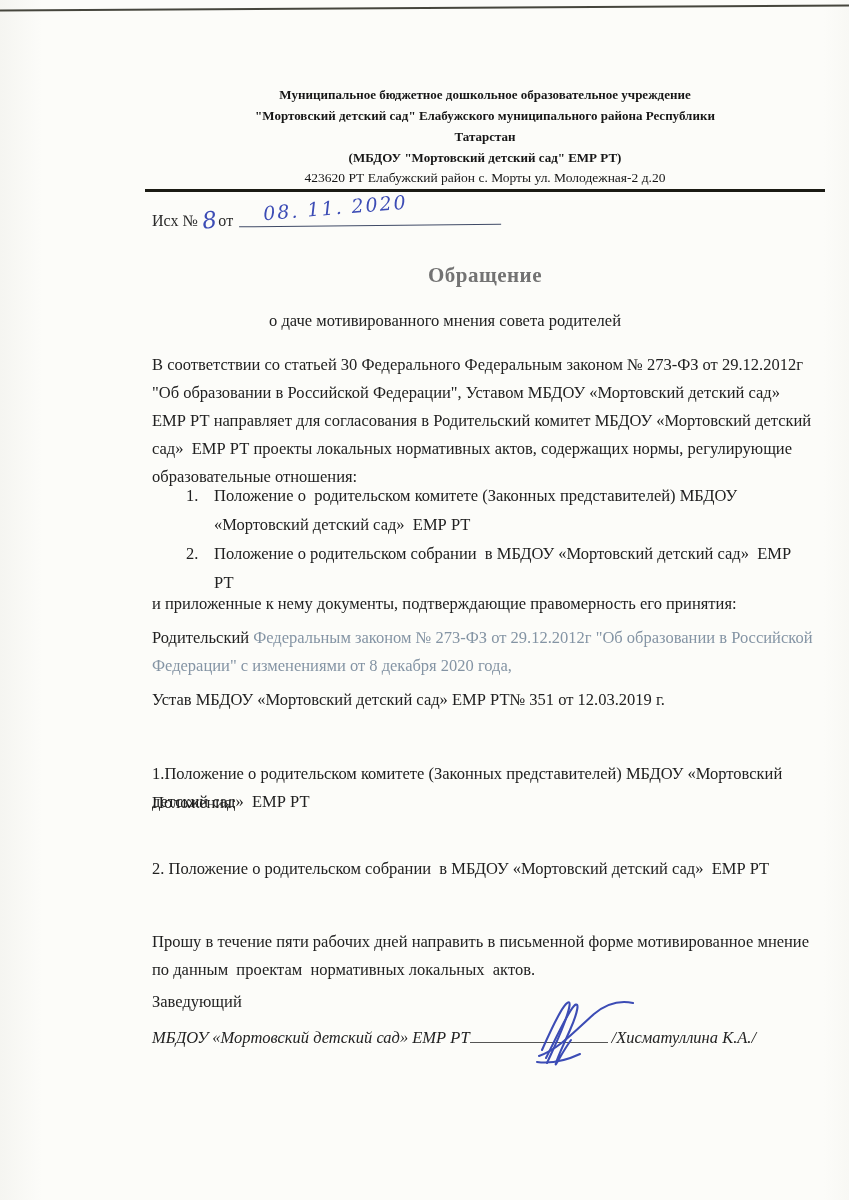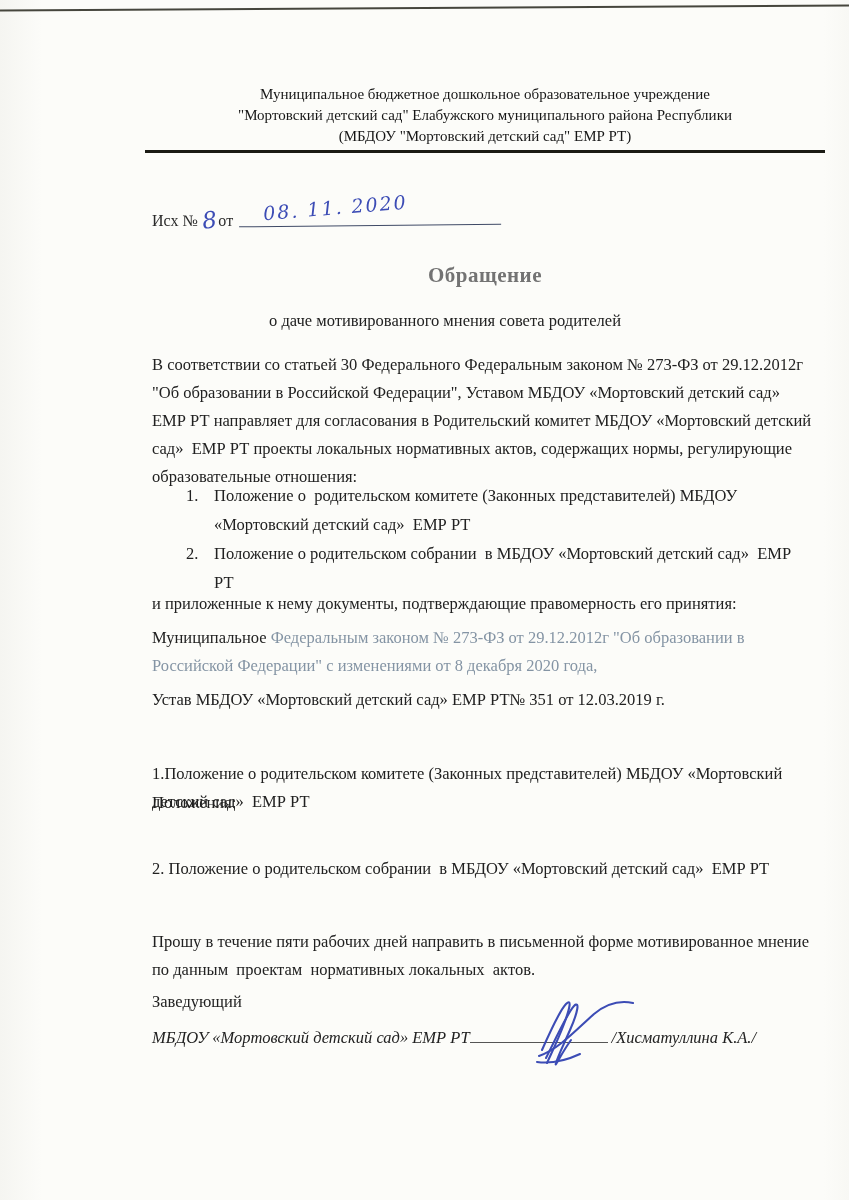--- a/index.html
+++ b/index.html
@@ -23,21 +23,21 @@
   .scan-top-line{
     position:absolute;top:7px;left:-6px;width:870px;height:2px;
     background:#46463d;transform:rotate(-0.35deg);
   }
   .doc-header{
     position:absolute;left:145px;top:84px;width:680px;
     text-align:center;color:var(--header-ink);
     border-bottom:3px solid var(--rule-dark);
     padding-bottom:3px;
   }
-  .doc-header .hline{font-weight:normal;font-size:15px;line-height:21px;}
+  .doc-header .hline{font-weight:bold;font-size:13px;line-height:21px;}
   .doc-header .address{font-size:13.5px;line-height:17px;margin-top:1px;}
   .ref-row{
     position:absolute;left:152px;top:202px;font-size:16px;color:#2a2a2a;
     white-space:nowrap;
   }
   .hw{ 
     font-family:"DejaVu Serif", serif;
     font-style:italic;color:var(--ink-blue);
   }
   .ref-number{
@@ -97,21 +97,23 @@
   }
 </style>
 </head>
 <body>
 
 <div class="scan-top-line"></div>
 
 <div class="doc-header">
   <div class="hline">Муниципальное  бюджетное дошкольное образовательное учреждение</div>
   <div class="hline">"Мортовский детский сад" Елабужского муниципального района Республики</div>
+  <div class="hline">Татарстан</div>
   <div class="hline">(МБДОУ "Мортовский детский сад" ЕМР РТ)</div>
+  <div class="address">423620 РТ Елабужский район с. Морты ул. Молодежная-2 д.20</div>
 </div>
 
 <div class="ref-row"><span>Исх №</span><span class="hw ref-number">8</span><span>от</span><span class="ref-date-line"><span class="hw ref-date">08. 11. 2020</span></span></div>
 
 <div class="doc-title">Обращение</div>
 
 <div class="doc-subtitle">о даче мотивированного мнения совета родителей</div>
 
 <div class="para intro">В соответствии со статьей 30 Федерального Федеральным законом № 273-ФЗ от 29.12.2012г "Об образовании в Российской Федерации", Уставом МБДОУ «Мортовский детский сад» ЕМР РТ направляет для согласования в Родительский комитет МБДОУ «Мортовский детский сад»  ЕМР РТ проекты локальных нормативных актов, содержащих нормы, регулирующие образовательные отношения:</div>
 
@@ -121,21 +123,21 @@
     <span class="item-text">Положение о  родительском комитете (Законных представителей) МБДОУ «Мортовский детский сад»  ЕМР РТ</span>
   </div>
   <div class="num-item">
     <span class="marker">2.</span>
     <span class="item-text">Положение о родительском собрании  в МБДОУ «Мортовский детский сад»  ЕМР РТ</span>
   </div>
 </div>
 
 <div class="para attached">и приложенные к нему документы, подтверждающие правомерность его принятия:</div>
 
-<div class="para law"><span>Муниципальное</span> <span class="gray">Федеральным законом № 273-ФЗ от 29.12.2012г "Об образовании в Российской Федерации" с изменениями от 8 декабря 2020 года,</span></div>
+<div class="para law"><span>Родительский</span> <span class="gray">Федеральным законом № 273-ФЗ от 29.12.2012г "Об образовании в Российской Федерации" с изменениями от 8 декабря 2020 года,</span></div>
 
 <div class="para ustav">Устав МБДОУ «Мортовский детский сад» ЕМР РТ№ 351 от 12.03.2019 г.</div>
 
 <div class="para polozh-label">Положения:</div>
 
 <div class="para polozh-1">1.Положение о родительском комитете (Законных представителей) МБДОУ «Мортовский детский сад»  ЕМР РТ</div>
 
 <div class="para polozh-2">2. Положение о родительском собрании  в МБДОУ «Мортовский детский сад»  ЕМР РТ</div>
 
 <div class="para request">Прошу в течение пяти рабочих дней направить в письменной форме мотивированное мнение по данным  проектам  нормативных локальных  актов.</div>

